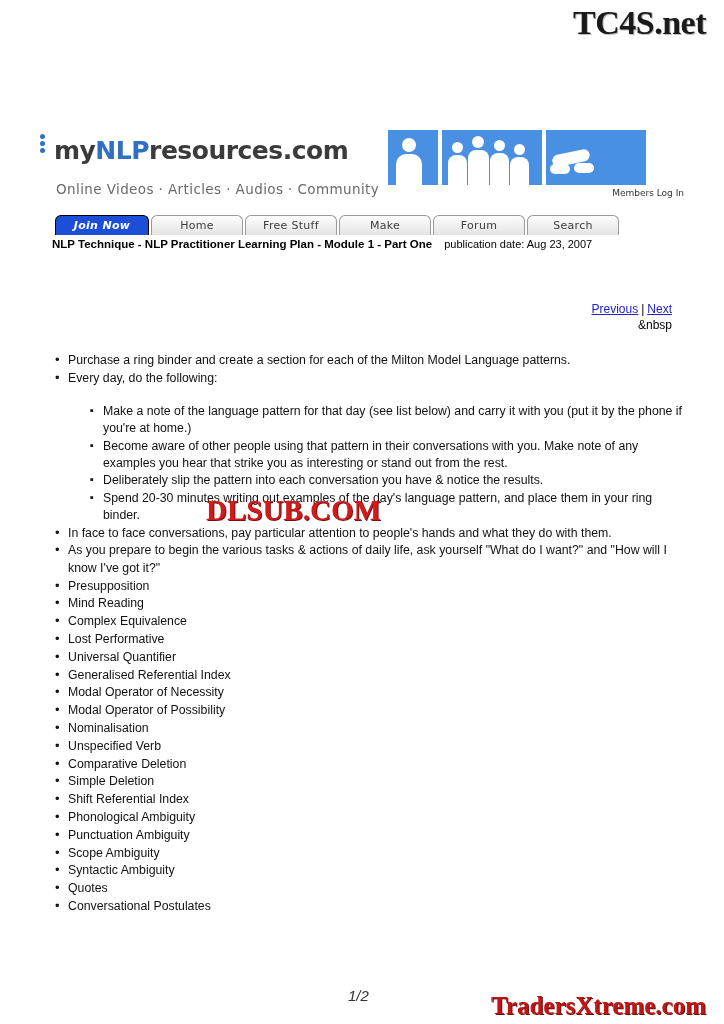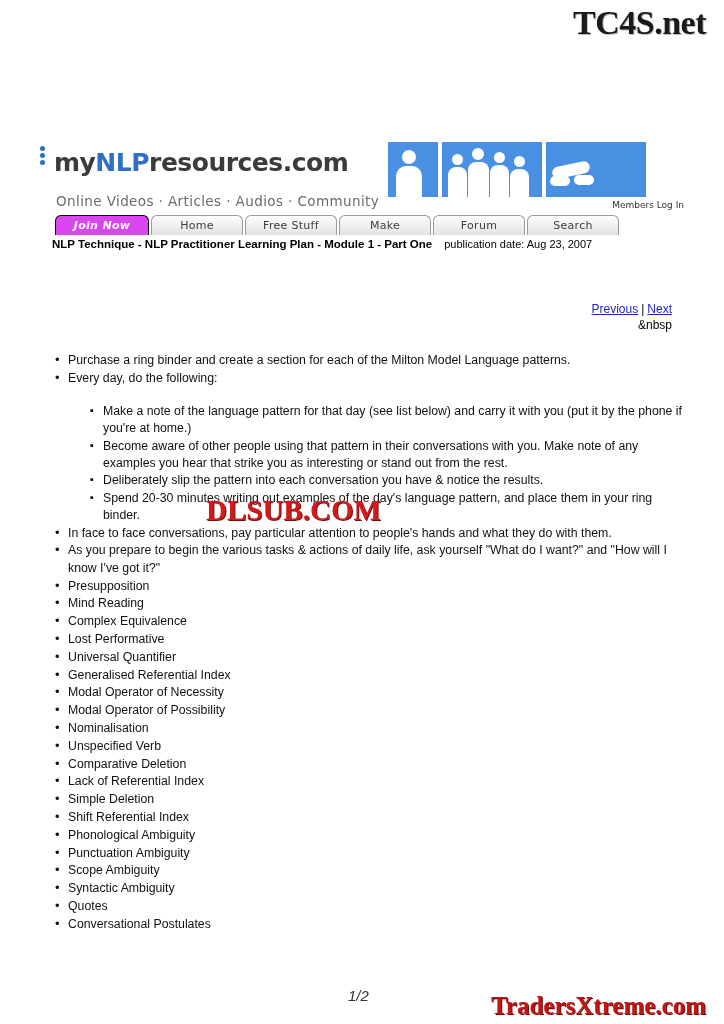--- a/index.html
+++ b/index.html
@@ -25,21 +25,21 @@
     font-size: 34px;
     font-weight: bold;
     color: #1a1a1a;
     letter-spacing: -0.5px;
     text-shadow: 1px 1px 0 #bbb;
   }
 
   
   .site-header {
     position: absolute;
-    top: 144px;
+    top: 132px;
     left: 40px;
     width: 644px;
     height: 110px;
   }
   .logo-block {
     position: absolute;
     left: 0;
     top: 0;
     width: 340px;
   }
@@ -142,21 +142,21 @@
     background: linear-gradient(#fdfdfd, #e3e3e3);
     font-size: 11px;
     font-family: "DejaVu Sans", sans-serif;
     color: #3d3d3d;
     display: flex;
     align-items: center;
     justify-content: center;
     letter-spacing: 0.3px;
   }
   .tab.join {
-    background: #d946ef;
+    background: #1d4ed8;
     color: #ffffff;
     font-weight: bold;
     font-style: italic;
     width: 92px;
     border-color: #000;
   }
 
   
   .title-row {
     position: absolute;
@@ -355,21 +355,20 @@
     <li><span>Mind Reading</span></li>
     <li><span>Complex Equivalence</span></li>
     <li><span>Lost Performative</span></li>
     <li><span>Universal Quantifier</span></li>
     <li><span>Generalised Referential Index</span></li>
     <li><span>Modal Operator of Necessity</span></li>
     <li><span>Modal Operator of Possibility</span></li>
     <li><span>Nominalisation</span></li>
     <li><span>Unspecified Verb</span></li>
     <li><span>Comparative Deletion</span></li>
-    <li><span>Lack of Referential Index</span></li>
     <li><span>Simple Deletion</span></li>
     <li><span>Shift Referential Index</span></li>
     <li><span>Phonological Ambiguity</span></li>
     <li><span>Punctuation Ambiguity</span></li>
     <li><span>Scope Ambiguity</span></li>
     <li><span>Syntactic Ambiguity</span></li>
     <li><span>Quotes</span></li>
     <li><span>Conversational Postulates</span></li>
   </ul>
 </div>

